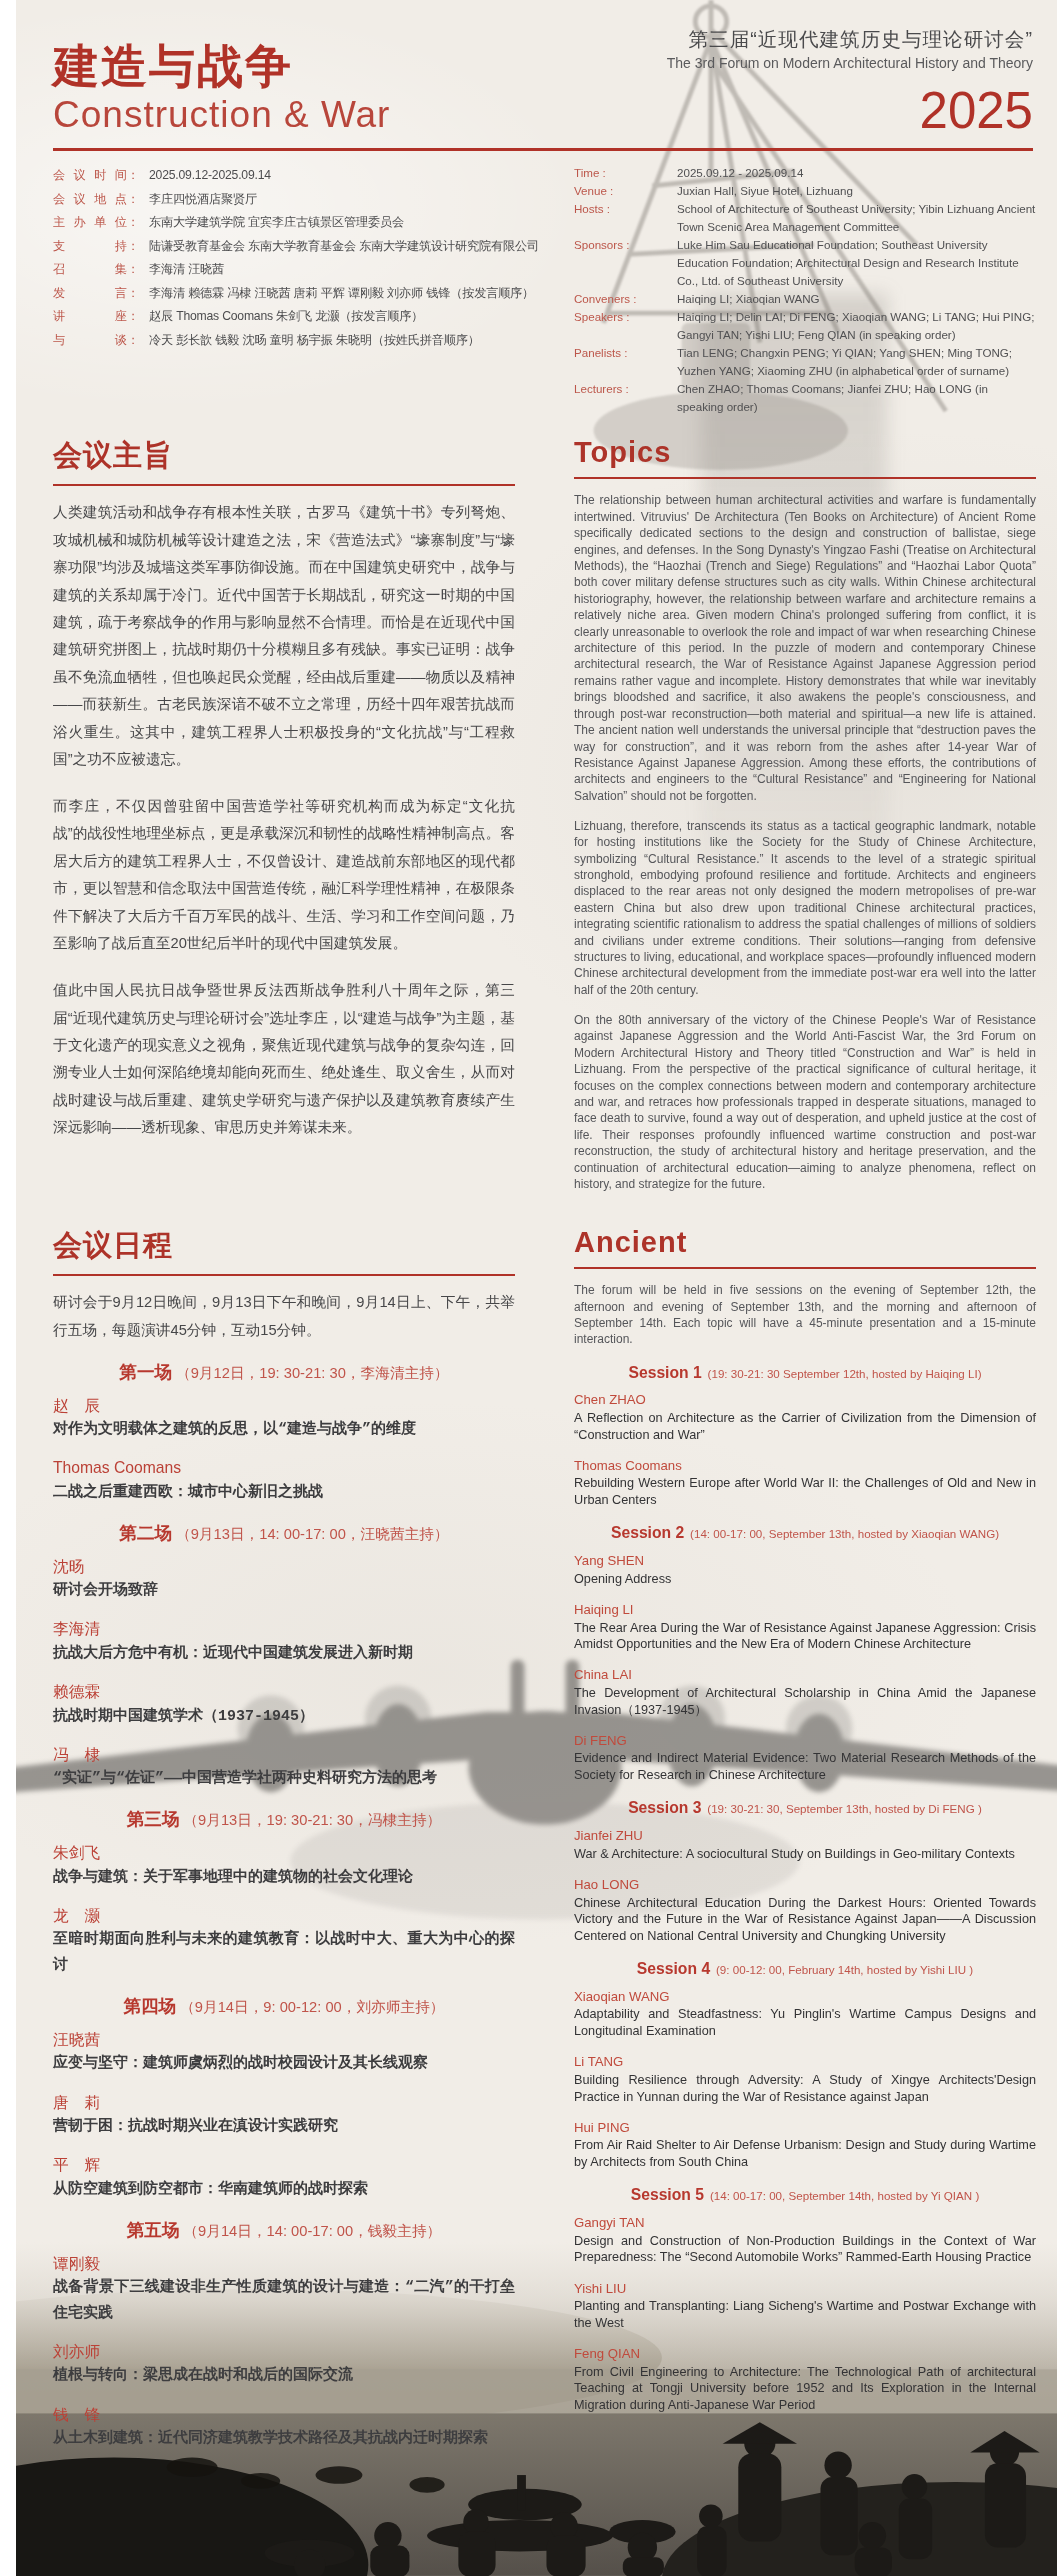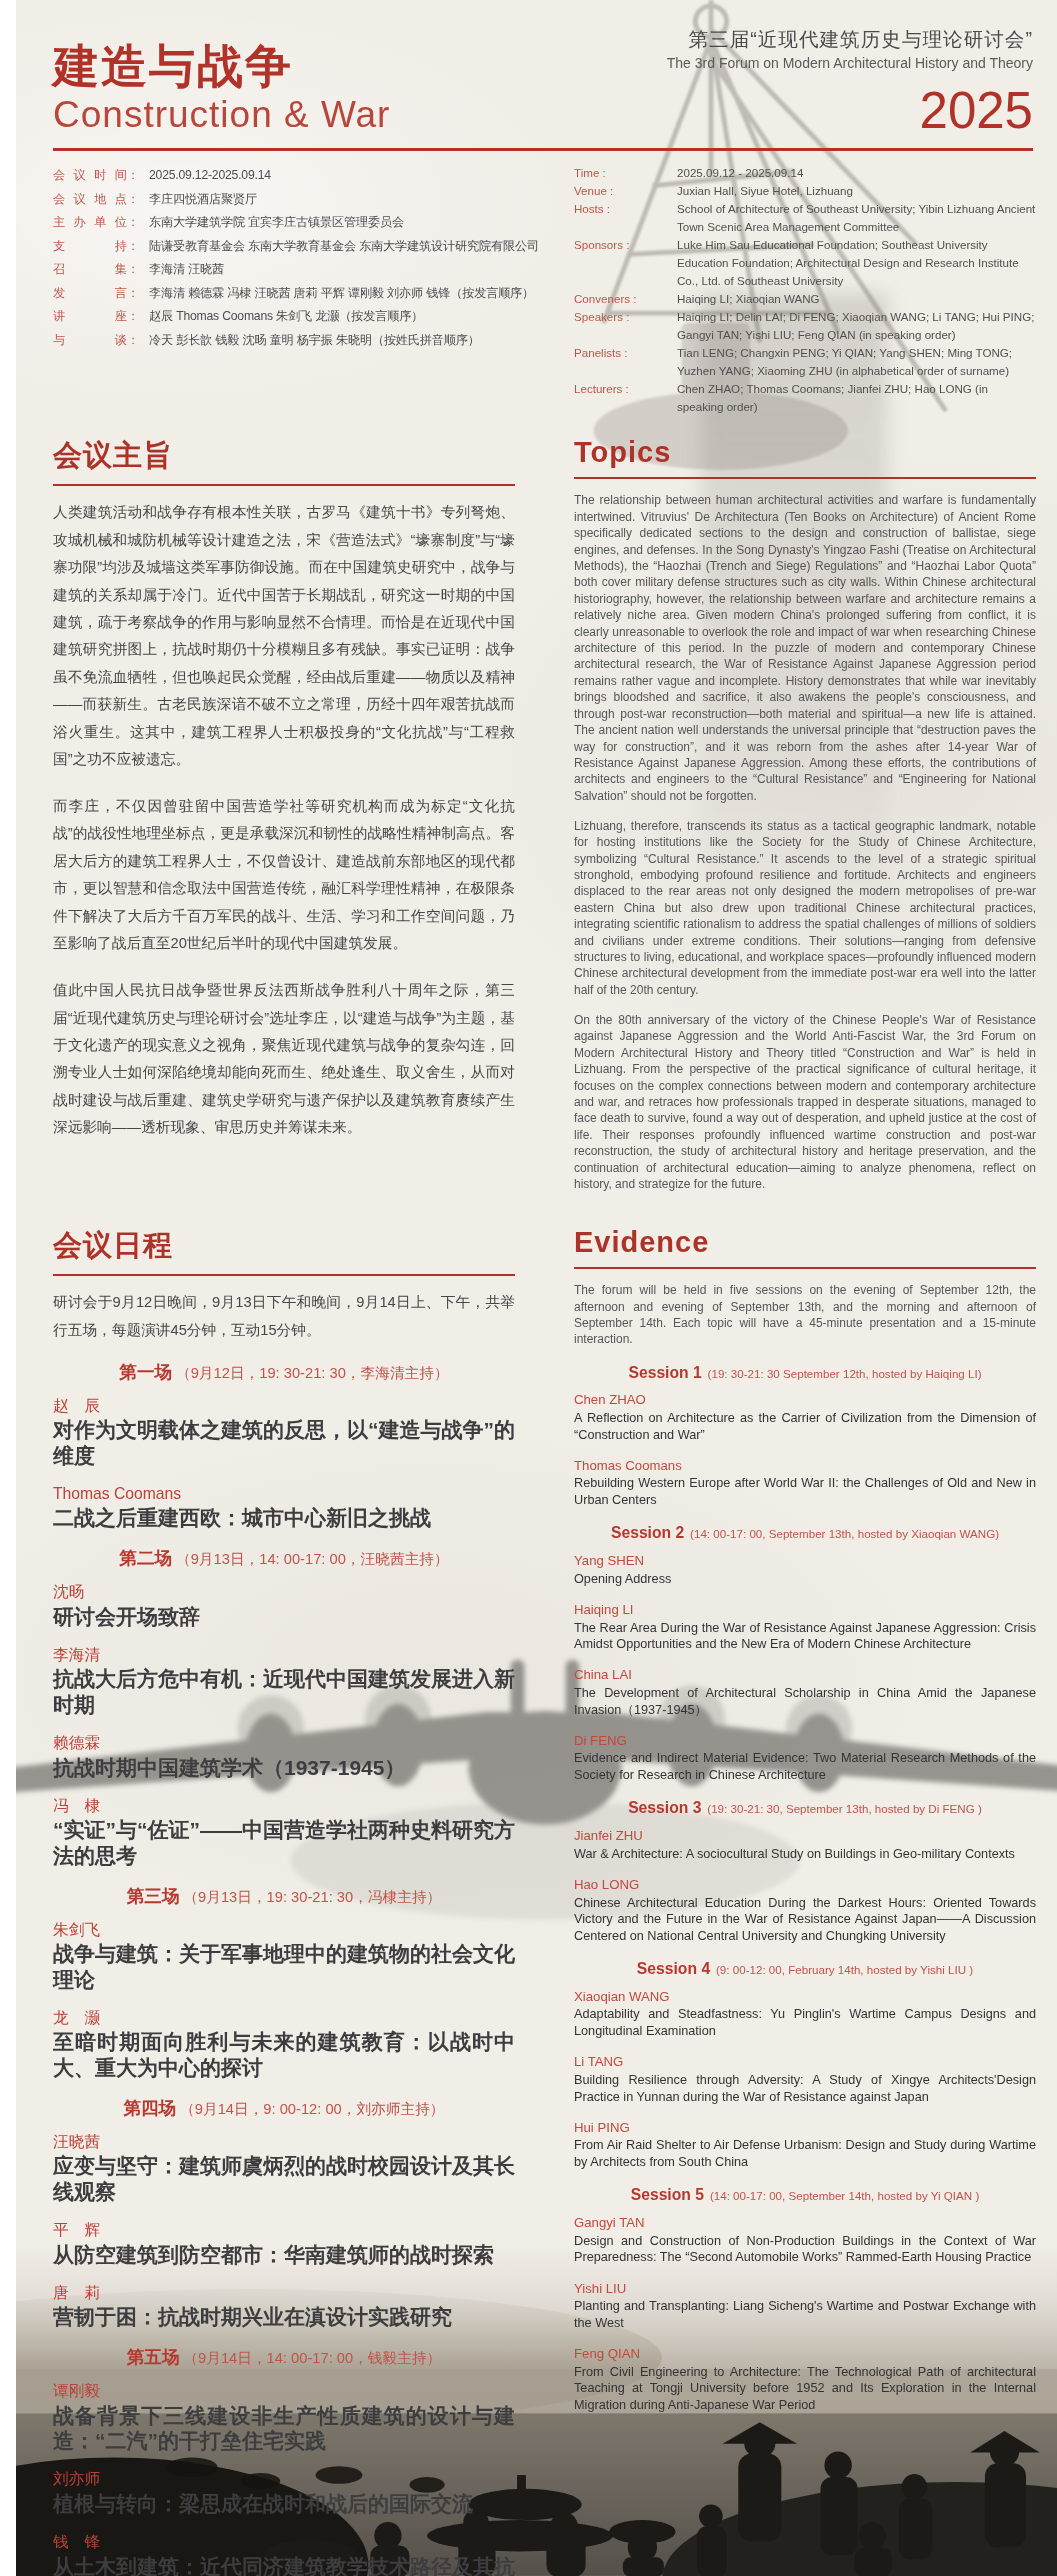--- a/index.html
+++ b/index.html
@@ -49,21 +49,21 @@
   .sch-intro-cn{font-size:14.7px;line-height:27.4px;color:#474749;text-align:justify;margin-bottom:7.8px;}
   .sch-intro-en{font-size:12px;line-height:16.4px;color:#55565a;text-align:justify;margin-bottom:7.8px;}
   .session{margin-top:15.7px;}
   .s-head{text-align:center;margin-bottom:9.8px;}
   .s-head-cn .s-name{font-size:17.6px;font-weight:bold;color:#b7382e;}
   .s-head-cn .s-detail{font-size:14.7px;color:#c0544a;margin-left:3.9px;}
   .s-head-en .s-name{font-size:15.7px;font-weight:bold;color:#b7382e;}
   .s-head-en .s-detail{font-size:11.6px;color:#c0544a;margin-left:5.9px;}
   .item{margin-bottom:13.7px;}
   .item-cn .spk{font-size:15.7px;font-weight:normal;color:#bb4136;line-height:23.5px;}
-  .item-cn .ttl{font-size:21px;font-weight:bold;color:#3d3d3f;line-height:25.5px;text-align:justify;}
+  .item-cn .ttl{font-size:15px;font-weight:bold;color:#3d3d3f;line-height:25.5px;text-align:justify;font-family:Liberation Mono, monospace;}
   .item-en .spk{font-size:13.2px;color:#c04a3c;line-height:18.6px;}
   .item-en .ttl{font-size:12.7px;color:#333335;line-height:16.6px;text-align:justify;}
 </style>
 </head>
 <body>
 
 <div class="page">
 
   <div class="bg bg-derrick">
     <svg width="431" height="548" viewBox="0 0 440 560">
@@ -323,46 +323,46 @@
               <div class="ttl">至暗时期面向胜利与未来的建筑教育：以战时中大、重大为中心的探讨</div>
             </div>
           </div>
           <div class="session">
             <div class="s-head s-head-cn"><span class="s-name">第四场</span><span class="s-detail">（9月14日，9: 00-12: 00，刘亦师主持）</span></div>
             <div class="item item-cn">
               <div class="spk">汪晓茜</div>
               <div class="ttl">应变与坚守：建筑师虞炳烈的战时校园设计及其长线观察</div>
             </div>
             <div class="item item-cn">
+              <div class="spk">唐　莉</div>
+              <div class="ttl">营韧于困：抗战时期兴业在滇设计实践研究</div>
+            </div>
+            <div class="item item-cn">
               <div class="spk">平　辉</div>
               <div class="ttl">从防空建筑到防空都市：华南建筑师的战时探索</div>
             </div>
-            <div class="item item-cn">
-              <div class="spk">唐　莉</div>
-              <div class="ttl">营韧于困：抗战时期兴业在滇设计实践研究</div>
-            </div>
           </div>
           <div class="session">
             <div class="s-head s-head-cn"><span class="s-name">第五场</span><span class="s-detail">（9月14日，14: 00-17: 00，钱毅主持）</span></div>
             <div class="item item-cn">
               <div class="spk">谭刚毅</div>
               <div class="ttl">战备背景下三线建设非生产性质建筑的设计与建造：“二汽”的干打垒住宅实践</div>
             </div>
             <div class="item item-cn">
               <div class="spk">刘亦师</div>
               <div class="ttl">植根与转向：梁思成在战时和战后的国际交流</div>
             </div>
             <div class="item item-cn">
               <div class="spk">钱　锋</div>
               <div class="ttl">从土木到建筑：近代同济建筑教学技术路径及其抗战内迁时期探索</div>
             </div>
           </div>
         </section>
       <section id="schedule-en">
-          <div class="sec-h">Evidence</div>
+          <div class="sec-h">Ancient</div>
           <div class="sec-rule"></div>
           <div class="sch-intro-en">The forum will be held in five sessions on the evening of September 12th, the afternoon and evening of September 13th, and the morning and afternoon of September 14th. Each topic will have a 45-minute presentation and a 15-minute interaction.</div>
           <div class="session">
             <div class="s-head s-head-en"><span class="s-name">Session 1</span><span class="s-detail">(19: 30-21: 30  September 12th, hosted by Haiqing LI)</span></div>
             <div class="item item-en">
               <div class="spk">Chen ZHAO</div>
               <div class="ttl">A Reflection on Architecture as the Carrier of Civilization from the Dimension of “Construction and War”</div>
             </div>
             <div class="item item-en">
               <div class="spk">Thomas Coomans</div>

